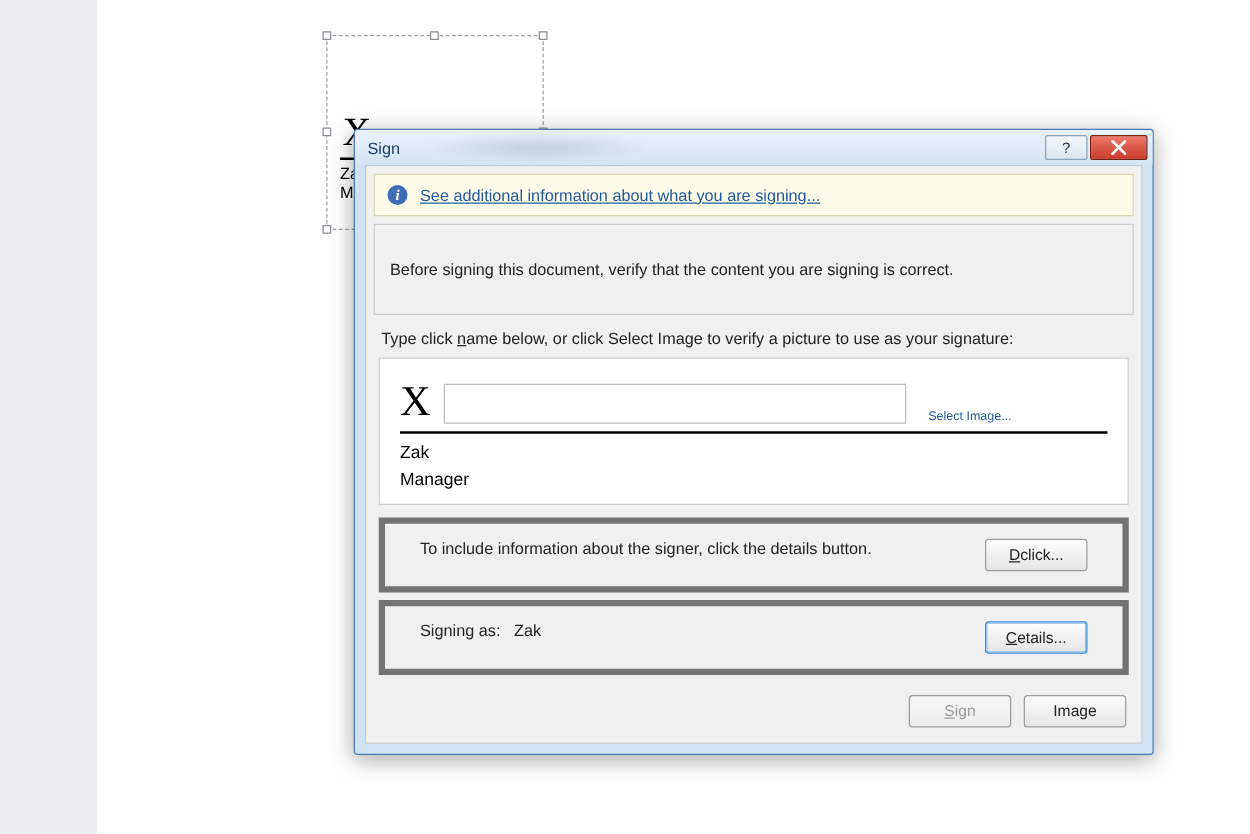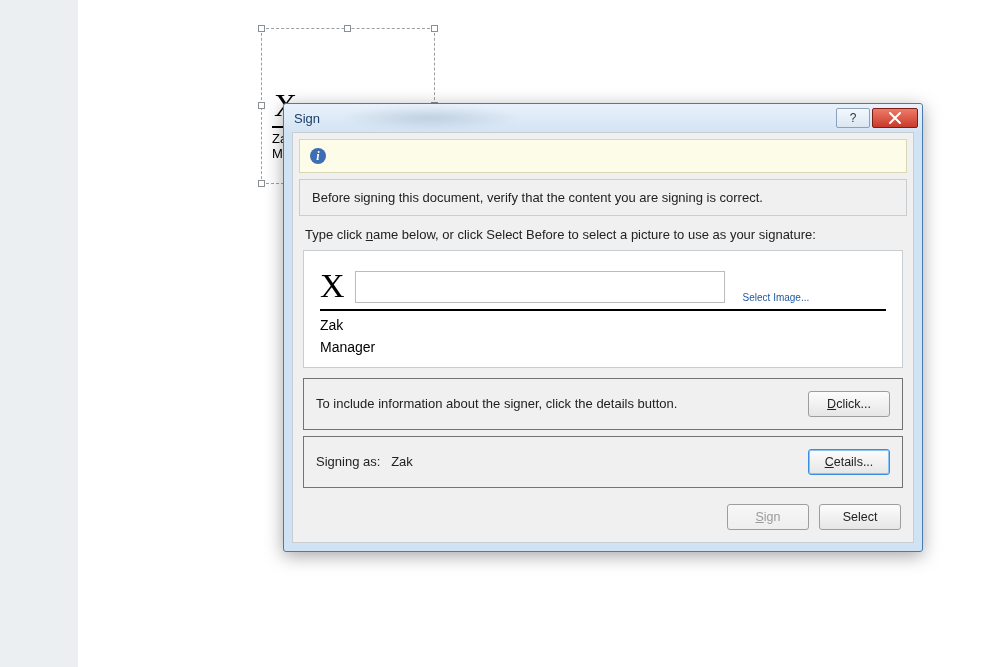--- a/index.html
+++ b/index.html
@@ -160,21 +160,21 @@
   }
   .info-link {
     color: #21599e;
     text-decoration: underline;
     cursor: pointer;
   }
   .verify-box {
     margin: 6px;
     border: 1px solid #c8cdd1;
     background: #f0f0f0;
-    padding: 10px 12px;
+    padding: 28px 12px;
     color: #222;
   }
   .instruction {
     margin: 10px 12px 6px 12px;
     color: #222;
     line-height: 1.35;
   }
   .underline-letter { text-decoration: underline; }
 
   .sig-preview-box {
@@ -212,25 +212,25 @@
     border-top: 2px solid #000;
     margin-top: 6px;
   }
   .sig-preview-box .who {
     margin-top: 6px;
     font-size: 14px;
   }
 
   .section-box {
     margin: 6px 10px;
-    border: 1px solid #737373;
+    border: 5px solid #737373;
     background: #f0f0f0;
-    padding: 12px 12px;
-    display: flex;
-    align-items: center;
+    padding: 12px 28px;
+    display: flex;
+    align-items: flex-start;
     gap: 12px;
   }
   .section-text { color: #222; flex: 1; }
   .winbtn {
     min-width: 82px;
     height: 26px;
     background: linear-gradient(#fcfcfc, #e6e6e6);
     border: 1px solid #9d9d9d;
     border-radius: 3px;
     font-size: 12.5px;
@@ -294,28 +294,29 @@
             </svg>
         </span>
       </div>
     </div>
   </div>
 
   <div class="dialog-body">
 
     <div class="info-banner">
       <div class="info-icon">i</div>
+      <a class="info-link">See additional information about what you are signing...</a>
     </div>
 
     <div class="verify-box">
       <span>Before signing this document, verify that the content you are signing is correct.</span>
     </div>
 
     <div class="instruction">
-      <span>Type click </span><span class="underline-letter">n</span><span>ame below, or click Select Before to select a picture to use as your signature:</span>
+      <span>Type click </span><span class="underline-letter">n</span><span>ame below, or click Select Image to verify a picture to use as your signature:</span>
     </div>
 
     <div class="sig-preview-box">
       <div class="sig-row">
         <div class="bigx">X</div>
         <input class="name-input" type="text" value="" style="">
         <span class="select-image-link">Select Image...</span>
       </div>
       <div class="hr-dark"></div>
       <div class="who">Zak</div>
@@ -337,18 +338,18 @@
       <button class="winbtn focused">
         <span><span class="underline-letter">C</span><span>etails...</span></span>
       </button>
     </div>
 
     <div class="footer-buttons">
       <button class="winbtn disabled">
         <span><span class="underline-letter">S</span><span>ign</span></span>
       </button>
       <button class="winbtn">
-        <span>Select</span>
+        <span>Image</span>
       </button>
     </div>
 
   </div>
 </div>
 
 </body></html>

